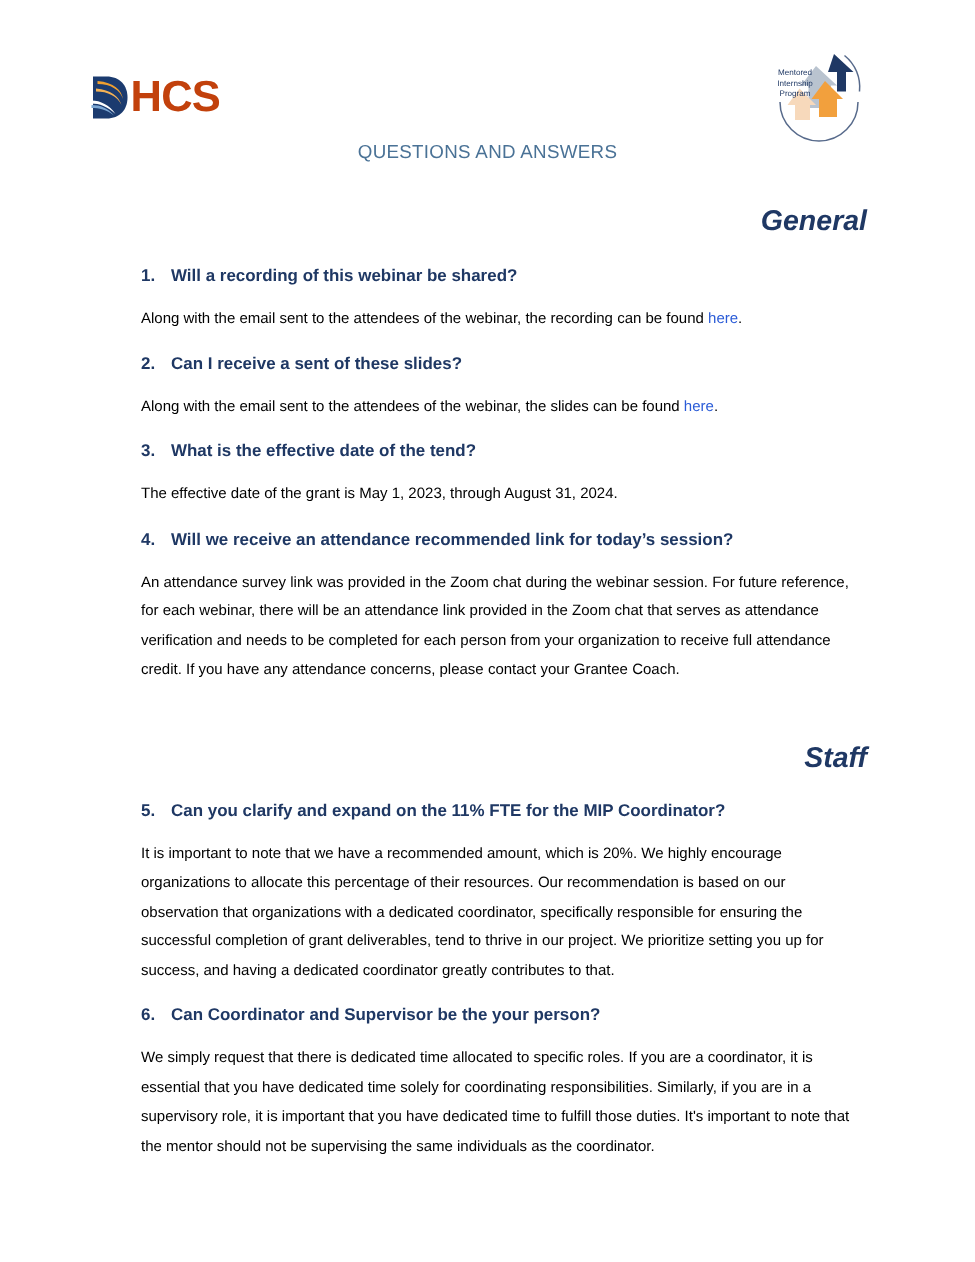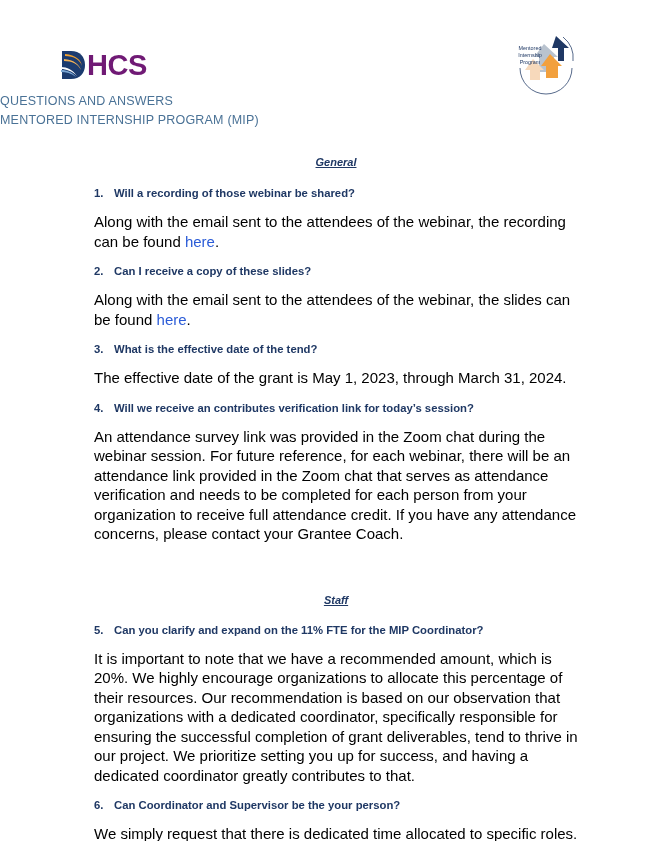--- a/index.html
+++ b/index.html
@@ -39,85 +39,85 @@
   }
   .logo-mark {
     width: 26px;
     height: 30px;
     display: block;
   }
   .logo-text {
     font-family: "Liberation Sans", sans-serif;
     font-size: 29px;
     font-weight: bold;
-    color: #701a75;
+    color: #c2410c;
     letter-spacing: -0.5px;
     line-height: 1;
     margin-left: 1px;
   }
 
   .seal-block {
     position: absolute;
     left: 508px;
     top: 28px;
     width: 76px;
     height: 68px;
   }
   .seal-svg { display: block; }
 
   
   .doc-title {
     margin: 0;
     padding-top: 14px;
+    text-align: center;
     color: #4a7296;
     font-size: 12.5px;
     font-weight: normal;
     line-height: 19px;
     letter-spacing: 0.2px;
   }
   .doc-title .line { display: block; }
 
   
   .content {
     padding: 0 72px 0 94px;
   }
 
   .section-heading {
-    text-align: center;
+    text-align: right;
     color: #1f3864;
-    font-size: 11px;
+    font-size: 19px;
     font-weight: bold;
     font-style: italic;
-    text-decoration: underline;
     margin: 0;
     padding: 0;
   }
   .section-heading.general { margin-top: 26px; margin-bottom: 18px; }
-  .section-heading.staff  { margin-top: 50px; margin-bottom: 17px; }
+  .section-heading.staff  { margin-top: 38px; margin-bottom: 17px; }
 
   .qa-item { margin: 0; }
 
   .question {
     color: #1f3864;
     font-size: 11.3px;
     font-weight: bold;
     line-height: 15px;
     margin: 0 0 11px 0;
     display: flex;
     align-items: flex-start;
   }
   .question .qnum {
     width: 20px;
     flex: 0 0 20px;
   }
   .question .qtext { flex: 1 1 auto; }
 
   .answer {
     color: #000000;
-    font-size: 15px;
+    font-size: 10px;
     line-height: 19.5px;
     margin: 0 0 13px 0;
     text-align: left;
   }
 
   a.link, .link {
     color: #2a5bd7;
     text-decoration: none;
   }
 </style>
@@ -157,55 +157,54 @@
 
         <text x="22" y="22" text-anchor="middle" font-family="Liberation Sans, sans-serif" font-size="5.4" fill="#1f3864">Mentored</text>
         <text x="22" y="29" text-anchor="middle" font-family="Liberation Sans, sans-serif" font-size="5.4" fill="#1f3864">Internship</text>
         <text x="22" y="36" text-anchor="middle" font-family="Liberation Sans, sans-serif" font-size="5.4" fill="#1f3864">Program</text>
       </svg>
     </div>
   </div>
 
   <div class="doc-title">
     <span class="line">QUESTIONS AND ANSWERS</span>
-    <span class="line">MENTORED INTERNSHIP PROGRAM (MIP)</span>
   </div>
 
   <div class="content">
 
     <h2 class="section-heading general">General</h2>
 
     <div class="qa-item">
       <div class="question">
         <span class="qnum">1.</span>
-        <span class="qtext">Will a recording of those webinar be shared?</span>
+        <span class="qtext">Will a recording of this webinar be shared?</span>
       </div>
       <p class="answer"><span>Along with the email sent to the attendees of the webinar, the recording can be found </span><a class="link" href="#">here</a><span>.</span></p>
     </div>
 
     <div class="qa-item">
       <div class="question">
         <span class="qnum">2.</span>
-        <span class="qtext">Can I receive a copy of these slides?</span>
+        <span class="qtext">Can I receive a sent of these slides?</span>
       </div>
       <p class="answer"><span>Along with the email sent to the attendees of the webinar, the slides can be found </span><a class="link" href="#">here</a><span>.</span></p>
     </div>
 
     <div class="qa-item">
       <div class="question">
         <span class="qnum">3.</span>
         <span class="qtext">What is the effective date of the tend?</span>
       </div>
-      <p class="answer">The effective date of the grant is May 1, 2023, through March 31, 2024.</p>
+      <p class="answer">The effective date of the grant is May 1, 2023, through August 31, 2024.</p>
     </div>
 
     <div class="qa-item">
       <div class="question">
         <span class="qnum">4.</span>
-        <span class="qtext">Will we receive an contributes verification link for today’s session?</span>
+        <span class="qtext">Will we receive an attendance recommended link for today’s session?</span>
       </div>
       <p class="answer">An attendance survey link was provided in the Zoom chat during the webinar session. For future reference, for each webinar, there will be an attendance link provided in the Zoom chat that serves as attendance verification and needs to be completed for each person from your organization to receive full attendance credit. If you have any attendance concerns, please contact your Grantee Coach.</p>
     </div>
 
     <h2 class="section-heading staff">Staff</h2>
 
     <div class="qa-item">
       <div class="question">
         <span class="qnum">5.</span>
         <span class="qtext">Can you clarify and expand on the 11% FTE for the MIP Coordinator?</span>

